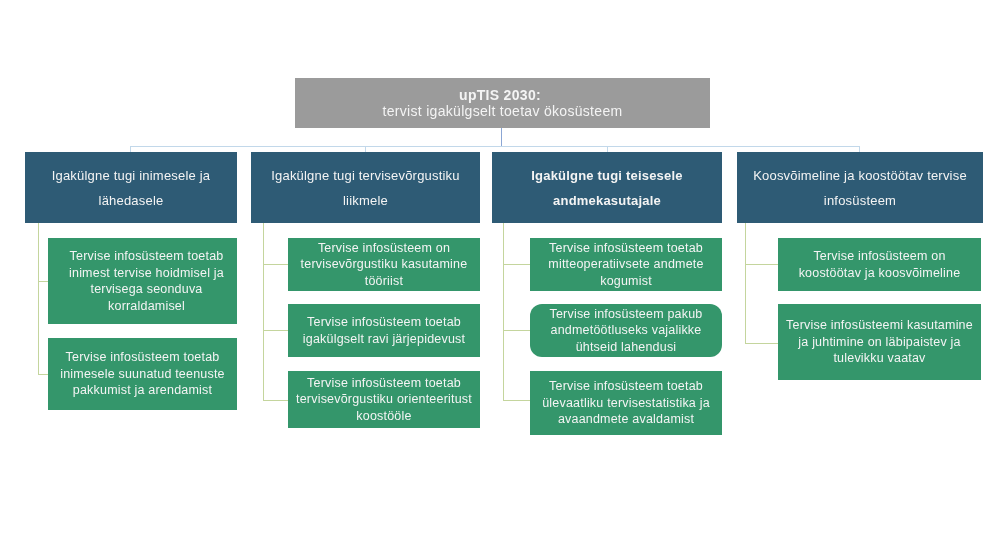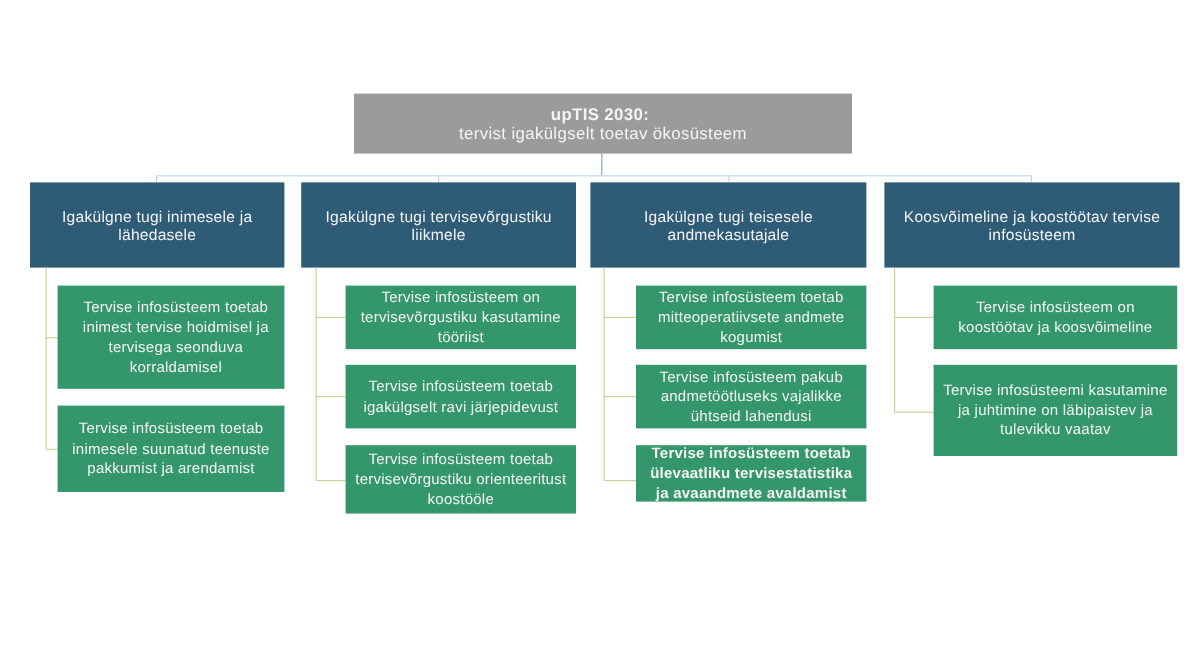--- a/index.html
+++ b/index.html
@@ -20,21 +20,21 @@
   }
   .root-box{
     background:var(--root-box,#9b9b9b);
     font-size:14px;
     letter-spacing:.3px;
   }
   .root-box .b{font-weight:bold;margin-right:5px;}
   .branch-box{
     background:var(--branch-box,#2e5b75);
     font-size:13px;
-    line-height:15px;
+    line-height:25px;
     padding:12px 10px;
     letter-spacing:.2px;
   }
   .child-box{
     background:var(--child-box,#34966b);
     font-size:12.5px;
     line-height:16.5px;
     padding:3px 6px;
     letter-spacing:.2px;
   }
@@ -57,21 +57,21 @@
 
   <div class="line vblue" style="left:501px;top:128px;height:18px;"></div>
   <div class="line hblue" style="left:130px;top:146px;width:730px;"></div>
   <div class="line dblue" style="left:130px;top:146px;height:6px;"></div>
   <div class="line dblue" style="left:365px;top:146px;height:6px;"></div>
   <div class="line dblue" style="left:607px;top:146px;height:6px;"></div>
   <div class="line dblue" style="left:859px;top:146px;height:6px;"></div>
 
   <div class="box branch-box" style="left:25px;top:152px;width:212px;height:71px;">Igakülgne tugi inimesele ja lähedasele</div>
   <div class="box branch-box" style="left:251px;top:152px;width:229px;height:71px;">Igakülgne tugi tervisevõrgustiku liikmele</div>
-  <div class="box branch-box" style="left:492px;top:152px;width:230px;height:71px;">Igakülgne tugi teisesele andmekasutajale</div>
+  <div class="box branch-box" style="left:492px;top:152px;width:230px;height:71px;font-weight:bold;">Igakülgne tugi teisesele andmekasutajale</div>
   <div class="box branch-box" style="left:737px;top:152px;width:246px;height:71px;text-align:center;">Koosvõimeline ja koostöötav tervise infosüsteem</div>
 
   <div class="line volive" style="left:38px;top:223px;height:151px;"></div>
   <div class="line holive" style="left:38px;top:281px;width:10px;"></div>
   <div class="line holive" style="left:38px;top:374px;width:10px;"></div>
 
   <div class="line volive" style="left:263px;top:223px;height:177px;"></div>
   <div class="line holive" style="left:263px;top:264px;width:25px;"></div>
   <div class="line holive" style="left:263px;top:330px;width:25px;"></div>
   <div class="line holive" style="left:263px;top:400px;width:25px;"></div>
@@ -86,19 +86,19 @@
   <div class="line holive" style="left:745px;top:343px;width:33px;"></div>
 
   <div class="box child-box" style="left:48px;top:238px;width:189px;height:86px;padding-left:14px;">Tervise infosüsteem toetab inimest tervise hoidmisel ja tervisega seonduva korraldamisel</div>
   <div class="box child-box" style="left:48px;top:338px;width:189px;height:72px;">Tervise infosüsteem toetab inimesele suunatud teenuste pakkumist ja arendamist</div>
 
   <div class="box child-box" style="left:288px;top:238px;width:192px;height:53px;">Tervise infosüsteem on tervisevõrgustiku kasutamine tööriist</div>
   <div class="box child-box" style="left:288px;top:304px;width:192px;height:53px;">Tervise infosüsteem toetab igakülgselt ravi järjepidevust</div>
   <div class="box child-box" style="left:288px;top:371px;width:192px;height:57px;">Tervise infosüsteem toetab tervisevõrgustiku orienteeritust koostööle</div>
 
   <div class="box child-box" style="left:530px;top:238px;width:192px;height:53px;">Tervise infosüsteem toetab mitteoperatiivsete andmete kogumist</div>
-  <div class="box child-box" style="left:530px;top:304px;width:192px;height:53px;">Tervise infosüsteem pakub andmetöötluseks vajalikke ühtseid lahendusi</div>
-  <div class="box child-box" style="left:530px;top:371px;width:192px;height:47px;font-weight:bold;">Tervise infosüsteem toetab ülevaatliku tervisestatistika ja avaandmete avaldamist</div>
+  <div class="box child-box" style="left:530px;top:304px;width:192px;height:53px;border-radius:12px;">Tervise infosüsteem pakub andmetöötluseks vajalikke ühtseid lahendusi</div>
+  <div class="box child-box" style="left:530px;top:371px;width:192px;height:64px;">Tervise infosüsteem toetab ülevaatliku tervisestatistika ja avaandmete avaldamist</div>
 
   <div class="box child-box" style="left:778px;top:238px;width:203px;height:53px;">Tervise infosüsteem on koostöötav ja koosvõimeline</div>
   <div class="box child-box" style="left:778px;top:304px;width:203px;height:76px;text-align:center;">Tervise infosüsteemi kasutamine ja juhtimine on läbipaistev ja tulevikku vaatav</div>
 
 </div>
 
 </body></html>

